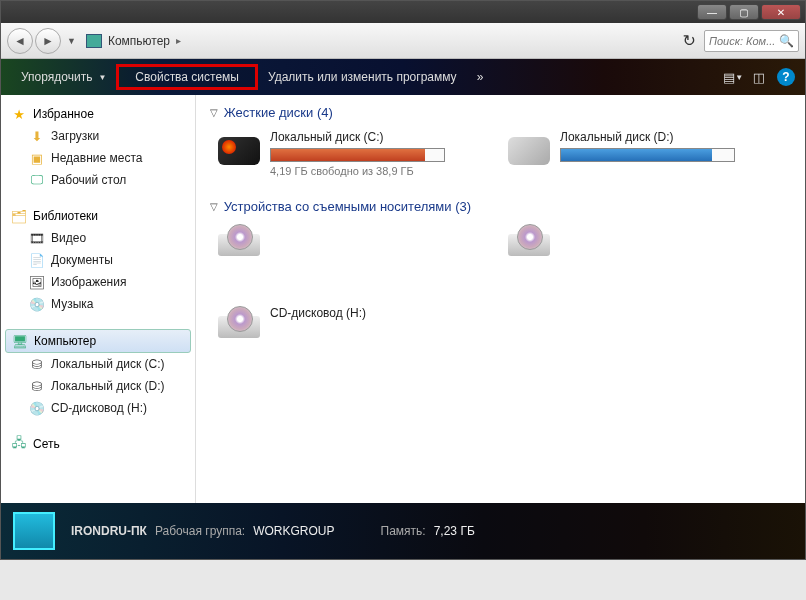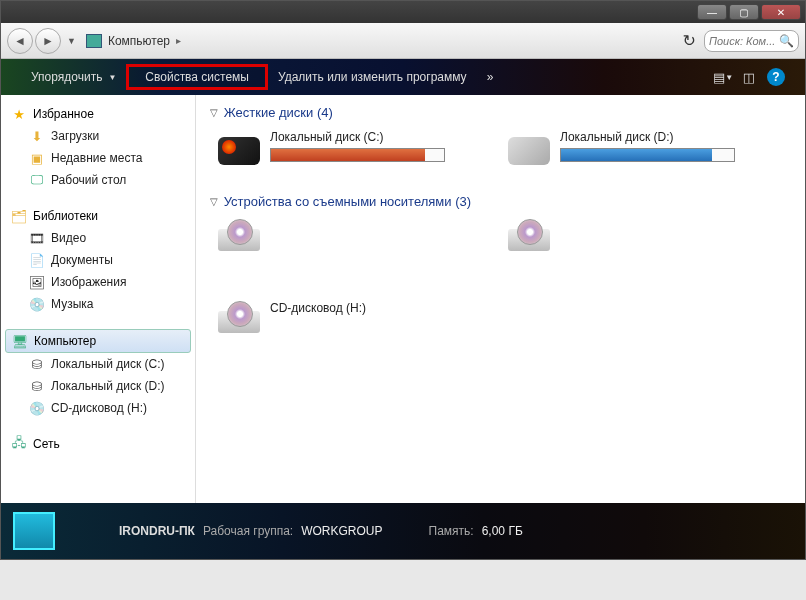--- a/index.html
+++ b/index.html
@@ -10,24 +10,24 @@
 .titlebtn.close { width: 40px; background: linear-gradient(#b55,#944); }
 .navbar { height: 36px; background: linear-gradient(#f8f8f8, #e0e0e0); display: flex; align-items: center; padding: 0 6px; border-bottom: 1px solid #bbb; }
 .navbtn { width: 26px; height: 26px; border: 1px solid #aaa; border-radius: 13px; background: linear-gradient(#fff,#ddd); display: flex; align-items: center; justify-content: center; margin-right: 2px; cursor: pointer; font-size: 12px; color: #555; }
 .navcaret { margin: 0 4px; color: #555; font-size: 9px; }
 .addrbar { flex: 0 0 auto; display: flex; align-items: center; margin-left: 6px; }
 .addr-icon { width: 16px; height: 14px; background: #4a9; border: 1px solid #357; margin-right: 6px; }
 .addr-text { font-size: 12px; color: #333; }
 .addr-caret { margin: 0 6px; font-size: 10px; color: #666; }
 .nav-spacer { flex: 1; }
 .refresh { margin-right: 8px; cursor: pointer; color: #333; }
-.searchbox { width: 95px; height: 22px; border: 1px solid #aaa; border-radius: 8px; background: #fff; display: flex; align-items: center; padding: 0 4px; }
+.searchbox { width: 95px; height: 22px; border: 1px solid #aaa; border-radius: 2px; background: #fff; display: flex; align-items: center; padding: 0 4px; }
 .searchbox input { border: none; outline: none; width: 65px; font-size: 11px; font-style: italic; color: #888; background: transparent; }
 .searchbox .mag { font-size: 12px; color: #888; margin-left: auto; }
-.toolbar { height: 36px; background: linear-gradient(90deg, #1a4620 0%, #0a1a3a 20%, #081030 50%, #1a0a0a 75%, #2a1a08 100%); display: flex; align-items: center; padding: 0 20px; color: #ddd; font-size: 12px; }
+.toolbar { height: 36px; background: linear-gradient(90deg, #1a4620 0%, #0a1a3a 20%, #081030 50%, #1a0a0a 75%, #2a1a08 100%); display: flex; align-items: center; padding: 0 10px; color: #ddd; font-size: 12px; }
 .toolitem { display: flex; align-items: center; padding: 4px 10px; cursor: pointer; }
 .toolitem .caret { margin-left: 6px; font-size: 8px; }
 .highlight-box { border: 3px solid #d00; padding: 3px 16px; background: rgba(0,0,0,0.1); }
 .tool-spacer { flex: 1; }
 .tool-icons { display: flex; gap: 10px; align-items: center; }
 .tool-icon { width: 16px; height: 16px; cursor: pointer; display: flex; align-items: center; justify-content: center; color: #ddd; font-size: 13px; }
 .help-icon { width: 18px; height: 18px; border-radius: 50%; background: #08c; color: #fff; font-size: 12px; font-weight: bold; }
 .body-area { display: flex; height: 432px; }
 .sidebar { width: 195px; border-right: 1px solid #ddd; padding: 8px 4px; overflow: hidden; }
 .side-group { margin-bottom: 14px; }
@@ -51,21 +51,21 @@
 .hdd-icon.red::after { content:''; position:absolute; width:14px; height:14px; border-radius:50%; background:radial-gradient(#f80,#c00); top:3px; left:4px; }
 .hdd-icon.silver { background: linear-gradient(135deg,#ddd,#aaa); }
 .dvd-drive-icon { width:42px; height:22px; background:linear-gradient(#eee,#bbb); border-radius:3px; position:relative; }
 .dvd-drive-icon::before { content:''; position:absolute; width:24px; height:24px; border-radius:50%; background:radial-gradient(circle,#fff 15%,#b9c 30%,#cab 60%,#ddd); top:-10px; left:9px; border:1px solid #999; }
 .drive-info { flex: 1; }
 .drive-name { font-size: 12px; color: #222; margin-bottom: 4px; }
 .capacity-bar { width: 175px; height: 14px; border: 1px solid #888; background: #fafafa; position: relative; margin-bottom: 3px; }
 .capacity-fill { height: 100%; background: linear-gradient(#4a9ee0,#2670b8); }
 .capacity-fill.warn { background: linear-gradient(#e07040,#c04020); }
 .drive-free { font-size: 11px; color: #777; }
-.statusbar { position: absolute; bottom: 0; left: 0; right: 0; height: 56px; background: linear-gradient(90deg,#0a2a38 0%,#081426 35%,#0a0a10 60%,#100a0a 80%,#1a1206 100%); display: flex; align-items: center; padding: 0 12px; color: #ddd; font-size: 12px; gap: 48px; }
+.statusbar { position: absolute; bottom: 0; left: 0; right: 0; height: 56px; background: linear-gradient(90deg,#0a2a38 0%,#081426 35%,#0a0a10 60%,#100a0a 80%,#1a1206 100%); display: flex; align-items: center; padding: 0 12px; color: #ddd; font-size: 12px; }
 .status-icon { width: 42px; height: 38px; background: linear-gradient(#2bd,#18a); border: 2px solid #4ef; margin-right: 16px; }
 .status-text { display: flex; flex-direction: column; gap: 2px; }
 .status-row { display: flex; gap: 8px; }
 .status-label { color: #aaa; }
 .status-val { color: #eee; }
 .status-name { font-weight: bold; }
 </style>
 </head>
 <body>
 
@@ -197,20 +197,21 @@
       <div class="drives">
         <div class="drive">
           <div class="drive-icon">
               <div class="hdd-icon red"></div>
             </div>
           <div class="drive-info">
             <div class="drive-name">Локальный диск (C:)</div>
             <div class="capacity-bar">
                 <div class="capacity-fill warn" style="width:89%"></div>
               </div>
+            <div class="drive-free">4,19 ГБ свободно из 38,9 ГБ</div>
           </div>
         </div>
         <div class="drive">
           <div class="drive-icon">
               <div class="hdd-icon silver"></div>
             </div>
           <div class="drive-info">
             <div class="drive-name">Локальный диск (D:)</div>
             <div class="capacity-bar">
                 <div class="capacity-fill" style="width:87%"></div>
@@ -249,18 +250,18 @@
 
   <div class="statusbar">
     <div class="status-icon"></div>
     <div class="status-text">
       <div class="status-row">
         <span class="status-name">IRONDRU-ПК</span>
         <span class="status-label">Рабочая группа:</span>
         <span class="status-val">WORKGROUP</span>
         <span style="width:30px"></span>
         <span class="status-label">Память:</span>
-        <span class="status-val">6,00 ГБ</span>
+        <span class="status-val">7,23 ГБ</span>
       </div>
     </div>
   </div>
 
 </div>
 
 </body></html>

